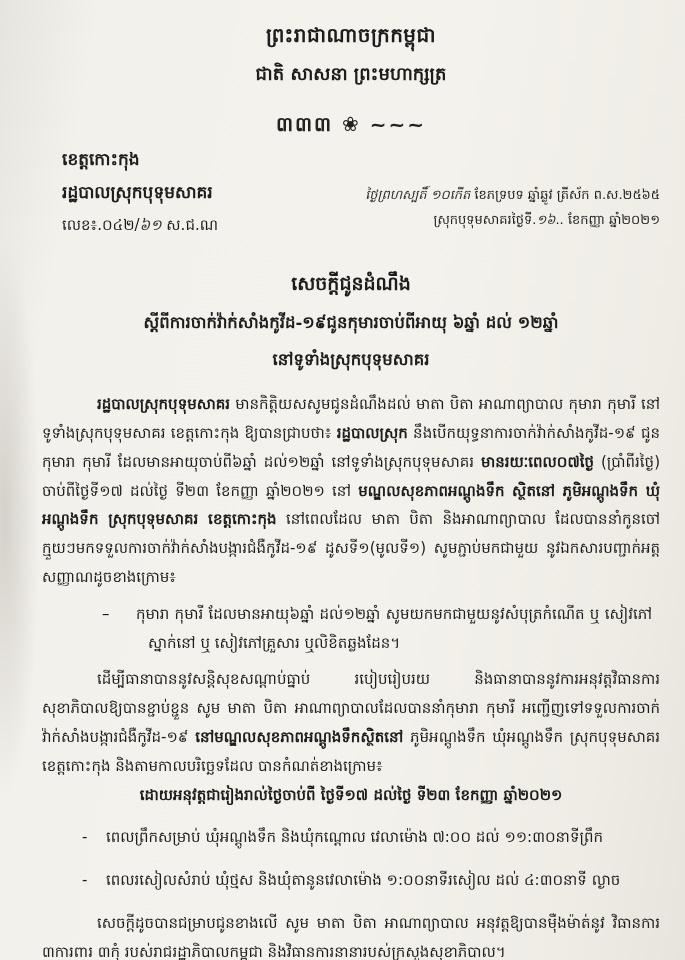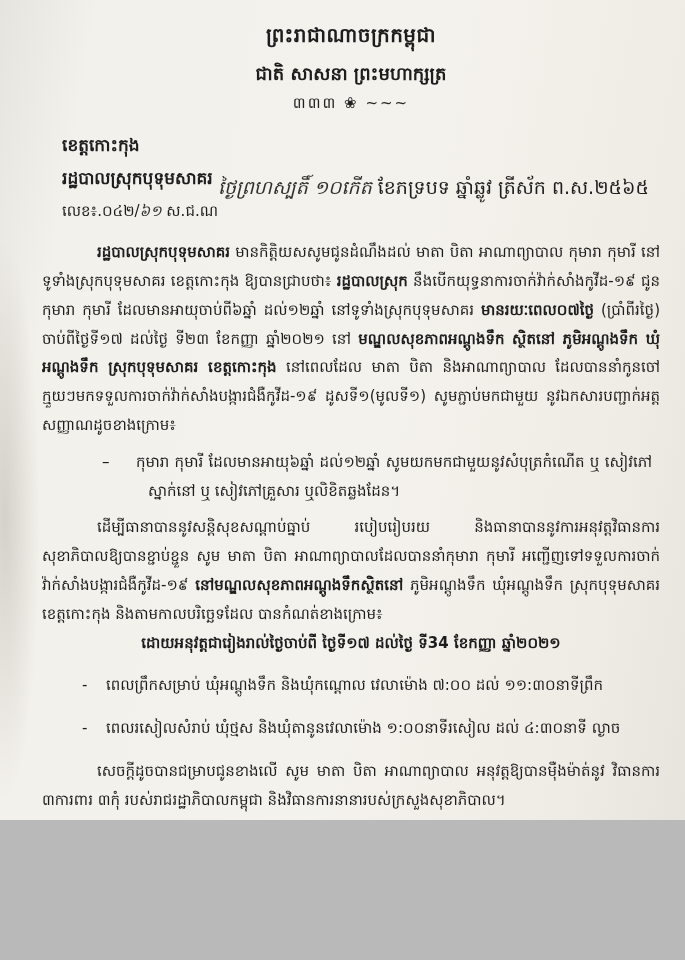--- a/index.html
+++ b/index.html
@@ -3,43 +3,43 @@
 <meta charset="utf-8">
 <style>
   html,body{margin:0;padding:0;}
   body{
     width:685px;height:960px;
     background:#b9b9b9;
     font-family:"DejaVu Sans",sans-serif;
   }
   .page{
     position:relative;
-    width:685px;height:820px;
+    width:685px;height:960px;
     box-sizing:border-box;
     background:linear-gradient(100deg,#e6e4de 0%,#f3f1eb 12%,#f4f2ec 55%,#efece6 85%,#e7e4de 100%);
     color:#1d1d1d;
     padding:16px 25px 0 42px;
     overflow:hidden;
   }
   .page::before{
     content:"";position:absolute;left:-30px;top:240px;width:70px;height:560px;
     background:radial-gradient(closest-side,rgba(120,115,108,.25),rgba(120,115,108,0));
     pointer-events:none;
   }
   .center{text-align:center;}
   .kingdom{font-size:20px;font-weight:bold;letter-spacing:.5px;margin-top:6px;}
   .motto{font-size:18px;font-weight:bold;margin-top:10px;}
-  .divider{font-size:15px;font-weight:normal;margin-top:4px;letter-spacing:2px;color:#222;}
-  .meta{display:flex;margin-top:16px;}
+  .divider{font-size:20px;font-weight:bold;margin-top:22px;letter-spacing:2px;color:#222;}
+  .meta{display:flex;justify-content:space-between;margin-top:4px;}
   .meta-left{padding-left:20px;line-height:1.7;}
   .province{font-size:17px;font-weight:bold;}
   .admin{font-size:17px;font-weight:bold;margin-top:4px;}
   .refnum{font-size:15px;margin-top:6px;}
   .hand{font-style:italic;color:#30302e;}
-  .meta-right{text-align:right;font-size:19px;line-height:1.9;margin-top:38px;}
+  .meta-right{text-align:right;font-size:13px;line-height:1.9;margin-top:38px;}
   .title-block{margin-top:26px;line-height:2.0;}
   .title-main{font-size:19px;font-weight:bold;}
   .title-sub{font-size:16.5px;font-weight:bold;margin-top:4px;}
   .body{font-size:15px;line-height:1.92;text-align:justify;margin-top:14px;}
   .para-ref{padding-left:58px;text-indent:-35px;margin:0 0 2px 0;}
   .para{margin:0;text-indent:55px;}
   .bullet-doc{margin:8px;padding-left:98px;text-indent:-46px;}
   .bullet-doc .dash{display:inline-block;width:34px;text-indent:0;}
   .sched-head{margin:0;text-align:center;font-weight:bold;}
   .bullet-time{margin:14px;padding-left:53px;text-indent:-27px;}
@@ -57,28 +57,34 @@
   <div class="center divider">៣៣៣ ❀ ~~~</div>
 
   <div class="meta">
     <div class="meta-left">
       <div class="province">ខេត្តកោះកុង</div>
       <div class="admin">រដ្ឋបាលស្រុកបុទុមសាគរ</div>
       <div class="refnum"><span>លេខ៖.០៤២/</span><span class="hand">៦១</span><span> ស.ជ.ណ</span></div>
     </div>
     <div class="meta-right">
       <div><span class="hand">ថ្ងៃព្រហស្បតិ៍ ១០កើត </span><span>ខែភទ្របទ ឆ្នាំឆ្លូវ ត្រីស័ក ព.ស.២៥៦៥</span></div>
+      <div><span>ស្រុកបុទុមសាគរថ្ងៃទី.</span><span class="hand">១៦</span><span>.. ខែកញ្ញា  ឆ្នាំ២០២១</span></div>
     </div>
   </div>
 
+  <div class="title-block center">
+    <div class="title-main">សេចក្តីជូនដំណឹង</div>
+    <div class="title-sub">ស្តីពីការចាក់វ៉ាក់សាំងកូវីដ-១៩ជូនកុមារចាប់ពីអាយុ ៦ឆ្នាំ ដល់ ១២ឆ្នាំ</div>
+    <div class="title-sub">នៅទូទាំងស្រុកបុទុមសាគរ</div>
+  </div>
 
   <div class="body">
     <p class="para"><span class="bold">រដ្ឋបាលស្រុកបុទុមសាគរ</span><span> មានកិត្តិយសសូមជូនដំណឹងដល់ មាតា បិតា អាណាព្យាបាល កុមារា កុមារី នៅទូទាំងស្រុកបុទុមសាគរ ខេត្តកោះកុង ឱ្យបានជ្រាបថា៖ </span><span class="bold">រដ្ឋបាលស្រុក</span><span> នឹងបើកយុទ្ធនាការចាក់វ៉ាក់សាំងកូវីដ-១៩ ជូនកុមារា កុមារី ដែលមានអាយុចាប់ពី៦ឆ្នាំ ដល់១២ឆ្នាំ នៅទូទាំងស្រុកបុទុមសាគរ </span><span class="bold">មានរយៈពេល០៧ថ្ងៃ</span><span> (ប្រាំពីរថ្ងៃ)  ចាប់ពីថ្ងៃទី១៧ ដល់ថ្ងៃ ទី២៣ ខែកញ្ញា ឆ្នាំ២០២១ នៅ </span><span class="bold">មណ្ឌលសុខភាពអណ្ដូងទឹក ស្ថិតនៅ ភូមិអណ្ដូងទឹក ឃុំអណ្ដូងទឹក ស្រុកបុទុមសាគរ ខេត្តកោះកុង</span><span> នៅពេលដែល មាតា បិតា និងអាណាព្យាបាល ដែលបាននាំកូនចៅ  ក្មួយៗមកទទួលការចាក់វ៉ាក់សាំងបង្ការជំងឺកូវីដ-១៩ ដូសទី១(មូលទី១) សូមភ្ជាប់មកជាមួយ នូវឯកសារបញ្ជាក់អត្តសញ្ញាណដូចខាងក្រោម៖</span></p>
     <p class="bullet-doc"><span class="dash">–</span><span>កុមារា កុមារី ដែលមានអាយុ៦ឆ្នាំ ដល់១២ឆ្នាំ  សូមយកមកជាមួយនូវសំបុត្រកំណើត  ឬ សៀវភៅស្នាក់នៅ ឬ  សៀវភៅគ្រួសារ ឬលិខិតឆ្លងដែន។</span></p>
     <p class="para"><span>ដើម្បីធានាបាននូវសន្តិសុខសណ្ដាប់ធ្នាប់ របៀបរៀបរយ និងធានាបាននូវការអនុវត្តវិធានការសុខាភិបាលឱ្យបានខ្ជាប់ខ្ជួន សូម មាតា បិតា អាណាព្យាបាលដែលបាននាំកុមារា កុមារី អញ្ជើញទៅទទួលការចាក់វ៉ាក់សាំងបង្ការជំងឺកូវីដ-១៩  </span><span class="bold">នៅមណ្ឌលសុខភាពអណ្ដូងទឹកស្ថិតនៅ</span><span> ភូមិអណ្ដូងទឹក ឃុំអណ្ដូងទឹក ស្រុកបុទុមសាគរ ខេត្តកោះកុង និងតាមកាលបរិច្ឆេទដែល បានកំណត់ខាងក្រោម៖</span></p>
-    <p class="sched-head">ដោយអនុវត្តជារៀងរាល់ថ្ងៃចាប់ពី ថ្ងៃទី១៧ ដល់ថ្ងៃ ទី34 ខែកញ្ញា ឆ្នាំ២០២១</p>
+    <p class="sched-head">ដោយអនុវត្តជារៀងរាល់ថ្ងៃចាប់ពី ថ្ងៃទី១៧ ដល់ថ្ងៃ ទី២៣ ខែកញ្ញា ឆ្នាំ២០២១</p>
     <p class="bullet-time"><span class="dash">-</span><span>ពេលព្រឹកសម្រាប់ ឃុំអណ្ដូងទឹក និងឃុំកណ្ដោល វេលាម៉ោង ៧:០០ ដល់ ១១:៣០នាទីព្រឹក</span></p>
     <p class="bullet-time"><span class="dash">-</span><span>ពេលរសៀលសំរាប់ ឃុំថ្មស និងឃុំតានូនវេលាម៉ោង ១:០០នាទីរសៀល  ដល់ ៤:៣០នាទី ល្ងាច</span></p>
     <p class="closing">សេចក្តីដូចបានជម្រាបជូនខាងលើ សូម មាតា បិតា អាណាព្យាបាល អនុវត្តឱ្យបានម៉ឺងម៉ាត់នូវ វិធានការ ៣ការពារ ៣កុំ របស់រាជរដ្ឋាភិបាលកម្ពុជា  និងវិធានការនានារបស់ក្រសួងសុខាភិបាល។</p>
 
   </div>
 
 </div>
 
 </body></html>

